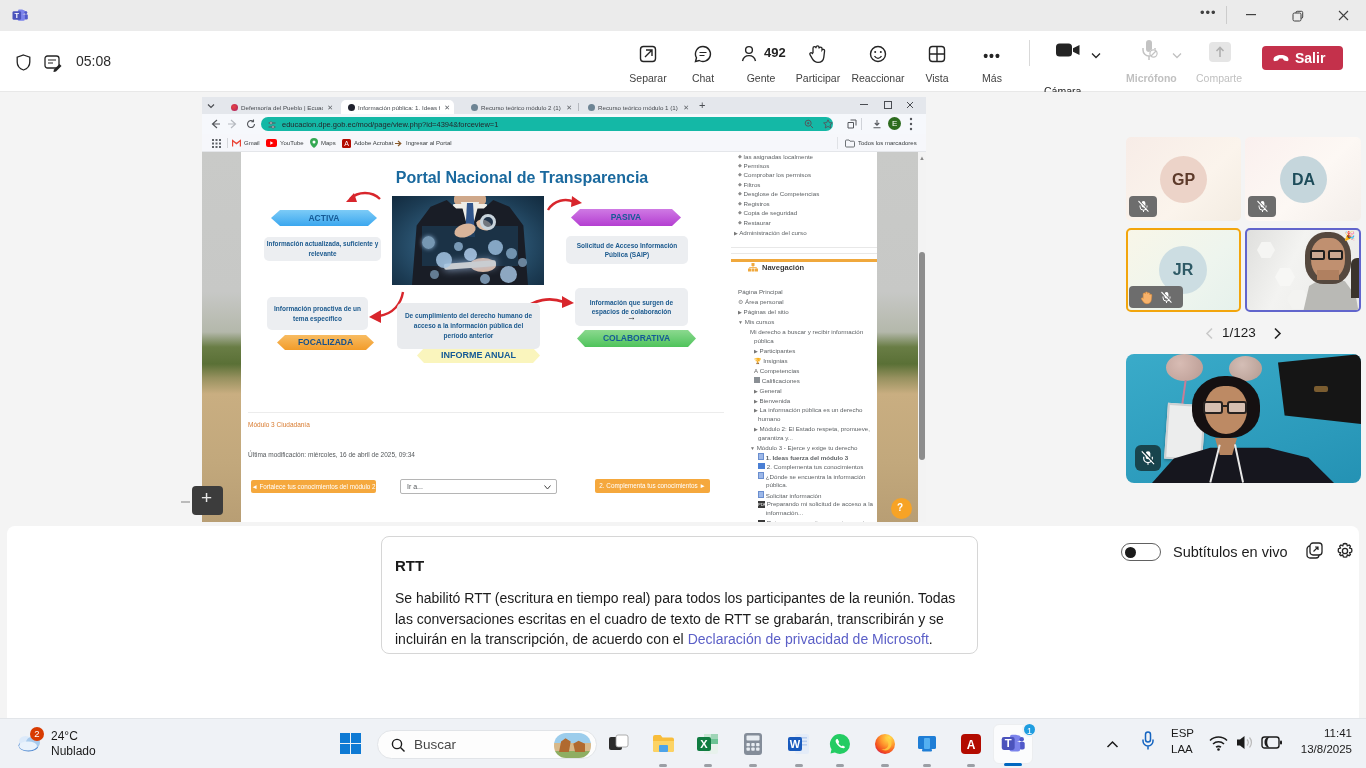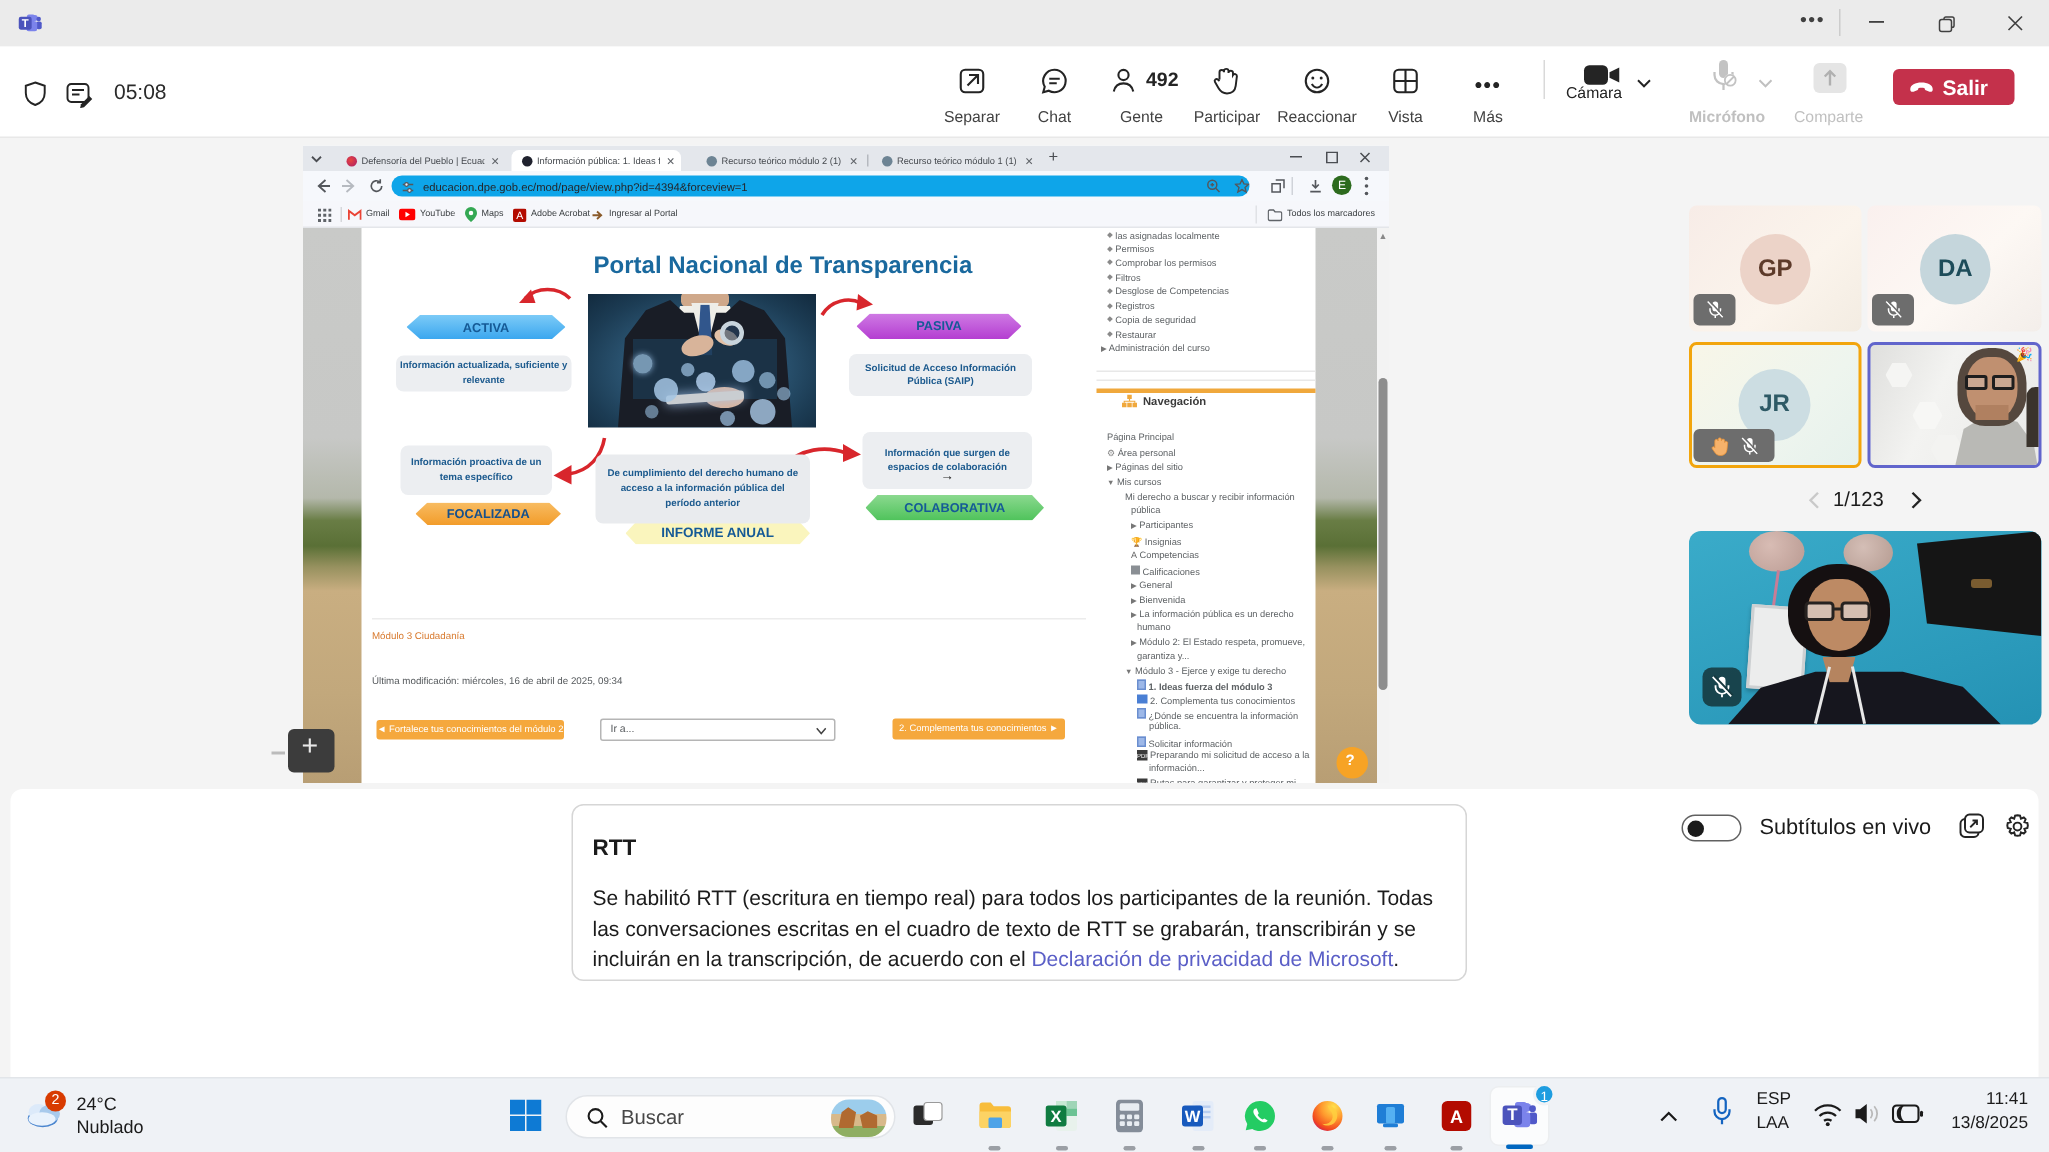--- a/index.html
+++ b/index.html
@@ -126,21 +126,21 @@
       <div class="lbl">Más</div>
     </div>
     <div class="abs" style="left:1029px; top:9px; width:1px; height:26px; background:#d9d9d9;"></div>
 
     <div class="abs" style="left:1055px; top:9px;">
       <svg width="26" height="20" viewBox="0 0 26 20">
         <rect x="1" y="3.5" width="16" height="13" rx="3.5" fill="#242424"></rect>
         <path d="M18 8.2 l6.5-3.2 v10 l-6.5-3.2 Z" fill="#242424"></path>
       </svg>
     </div>
-    <div class="abs" style="left:1044px; top:25px; font-size:10.5px; color:#242424;">Cámara</div>
+    <div class="abs" style="left:1044px; top:54px; font-size:10.5px; color:#242424;">Cámara</div>
     <svg class="abs" style="left:1091px; top:21px;" width="10" height="7" viewBox="0 0 10 7">
       <path d="M1 1.5 L5 5.5 L9 1.5" fill="none" stroke="#242424" stroke-width="1.3"></path>
     </svg>
 
     <div class="abs" style="left:1138px; top:7px;">
       <svg width="22" height="24" viewBox="0 0 22 24">
         <rect x="8" y="2" width="6" height="12" rx="3" fill="#c3c3c3"></rect>
         <path d="M5 10 v2 a6 6 0 0 0 12 0 v-2" fill="none" stroke="#c3c3c3" stroke-width="1.5"></path>
         <path d="M11 18 v4" stroke="#c3c3c3" stroke-width="1.5"></path>
         <circle cx="15.5" cy="15.5" r="4.2" fill="#fff"></circle>
@@ -207,21 +207,21 @@
       <div id="navrow">
         <svg class="abs" style="left:8px; top:5px;" width="10" height="10" viewBox="0 0 10 10">
           <path d="M7 1 L2.5 5 L7 9 M2.5 5 H10" fill="none" stroke="#54575c" stroke-width="1.2"></path>
         </svg>
         <svg class="abs" style="left:26px; top:5px;" width="10" height="10" viewBox="0 0 10 10">
           <path d="M3 1 L7.5 5 L3 9 M0 5 H7.5" fill="none" stroke="#b6bac0" stroke-width="1.2"></path>
         </svg>
         <svg class="abs" style="left:44px; top:5px;" width="10" height="10" viewBox="0 0 10 10">
           <path d="M8.5 5 a3.5 3.5 0 1 1 -1.2-2.6 M7.5 0.5 v2.2 h-2.2" fill="none" stroke="#54575c" stroke-width="1.1"></path>
         </svg>
-        <div class="abs" style="left:59px; top:3px; width:572px; height:14px; background:#0ea5e9; border-radius:7px;">
+        <div class="abs" style="left:59px; top:3px; width:572px; height:14px; background:#14b8a6; border-radius:7px;">
           <svg class="abs" style="left:7px; top:3.5px;" width="8" height="8" viewBox="0 0 8 8">
             <path d="M0.5 2 h7 M0.5 6 h7" stroke="#54575c" stroke-width="1"></path>
             <circle cx="3" cy="2" r="1.2" fill="#e9edf6" stroke="#54575c" stroke-width="0.8"></circle>
             <circle cx="5" cy="6" r="1.2" fill="#e9edf6" stroke="#54575c" stroke-width="0.8"></circle>
           </svg>
           <div class="abs" style="left:21px; top:3px; font-size:7.5px; color:#24262b;">educacion.dpe.gob.ec/mod/page/view.php?id=4394&amp;forceview=1</div>
         </div>
         <svg class="abs" style="left:602px; top:5px;" width="10" height="10" viewBox="0 0 10 10">
           <circle cx="4.2" cy="4.2" r="3" fill="none" stroke="#54575c" stroke-width="1"></circle>
           <path d="M6.5 6.5 L9 9 M3 4.2 h2.4 M4.2 3 v2.4" stroke="#54575c" stroke-width="1"></path>

